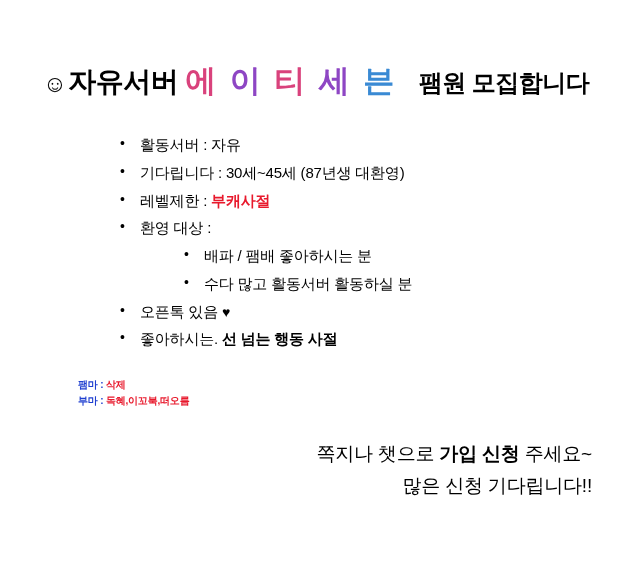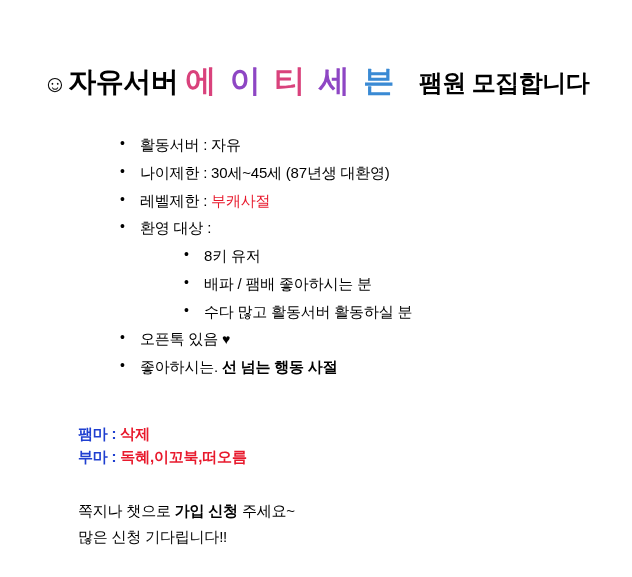--- a/index.html
+++ b/index.html
@@ -95,46 +95,47 @@
   }
   ul.lvl2 > li::before {
     content: "\2022";
     position: absolute;
     left: 2px;
     top: -1px;
     font-size: 14px;
     color: #000;
   }
 
-  .red-bold { color: #e8192c; font-weight: normal; }
+  .red-bold { color: #e8192c; font-weight: bold; }
   .black-bold { font-weight: bold; }
   .heart { color: #000; font-size: 14px; }
 
   
   .roles {
-    margin: 45px 0 0 38px;
-    font-size: 15px;
+    margin: 28px 0 0 38px;
+    font-size: 10px;
     line-height: 1.55;
     letter-spacing: -0.2px;
   }
   .roles .label {
     color: #1f3fd0;
     font-weight: bold;
   }
   .roles .val {
     color: #e8192c;
     font-weight: bold;
   }
 
   
   .footer {
     margin: 30px 0 12px 38px;
-    font-size: 15px;
+    font-size: 19px;
     line-height: 1.7;
     letter-spacing: -0.2px;
+    text-align: right;
   }
   .footer .strong { font-weight: bold; }
 </style>
 </head>
 <body>
 
 <div class="page">
 
   <div class="heading">
     <span class="smiley">☺</span>
@@ -147,31 +148,30 @@
     <span class="h-tail">팸원 모집합니다</span>
   </div>
 
   <ul class="lvl1">
 
     <li>
       <span>활동서버 :  자유</span>
     </li>
 
     <li>
-      <span>나이제한 :  30세~45세 (87년생  대환영)</span>
+      <span>기다립니다 :  30세~45세 (87년생  대환영)</span>
     </li>
 
     <li>
       <span>레벨제한 : </span><span class="red-bold">부캐사절</span>
     </li>
 
     <li>
       <span>환영  대상 :</span>
       <ul class="lvl2">
-        <li><span>8키  유저</span></li>
         <li><span>배파  /  팸배  좋아하시는  분</span></li>
         <li><span>수다  많고  활동서버  활동하실  분</span></li>
       </ul>
     </li>
 
     <li>
       <span>오픈톡  있음 </span><span class="heart">♥</span>
     </li>
 
     <li>

